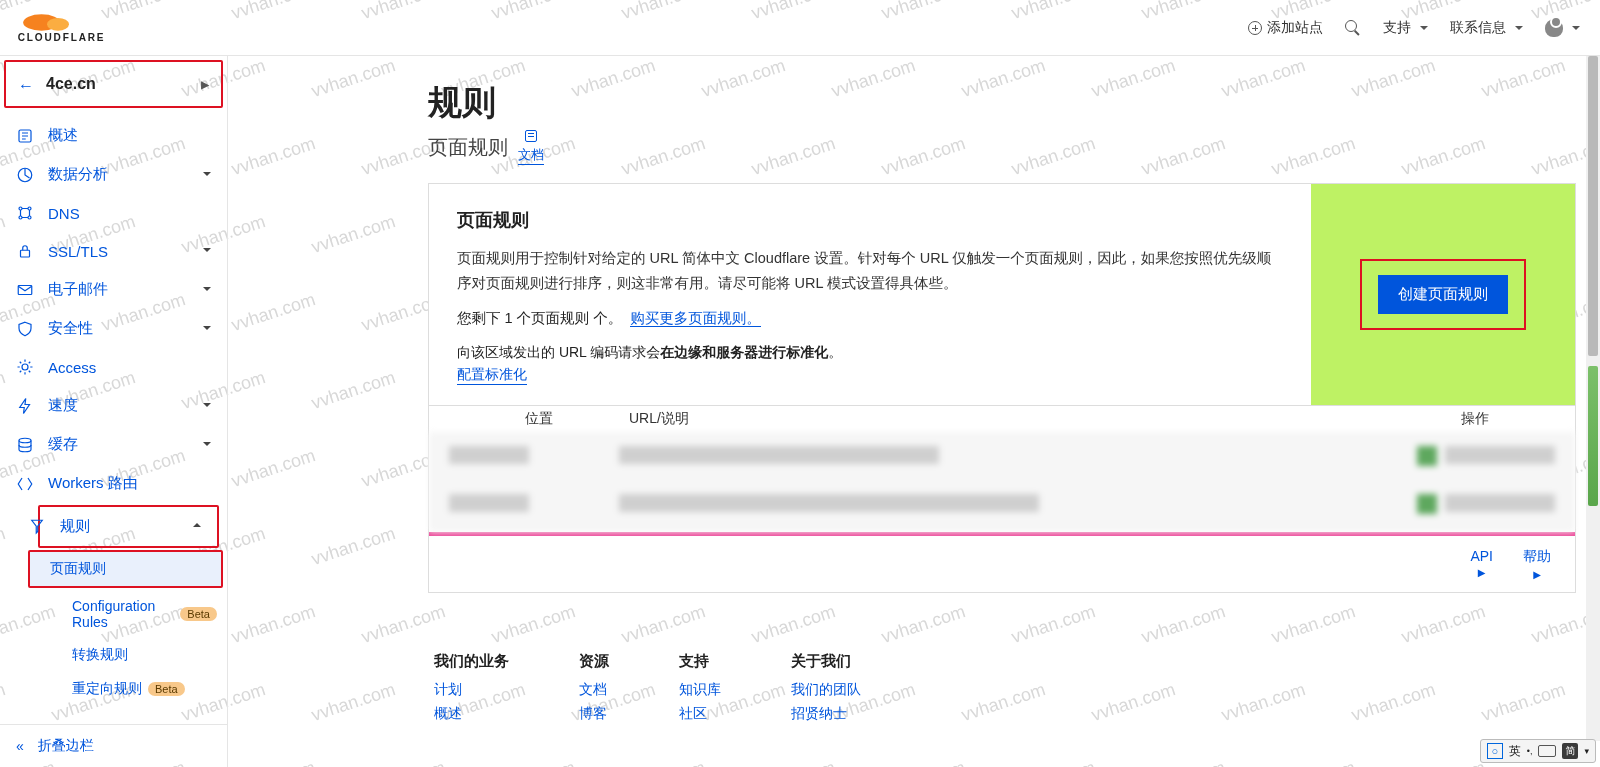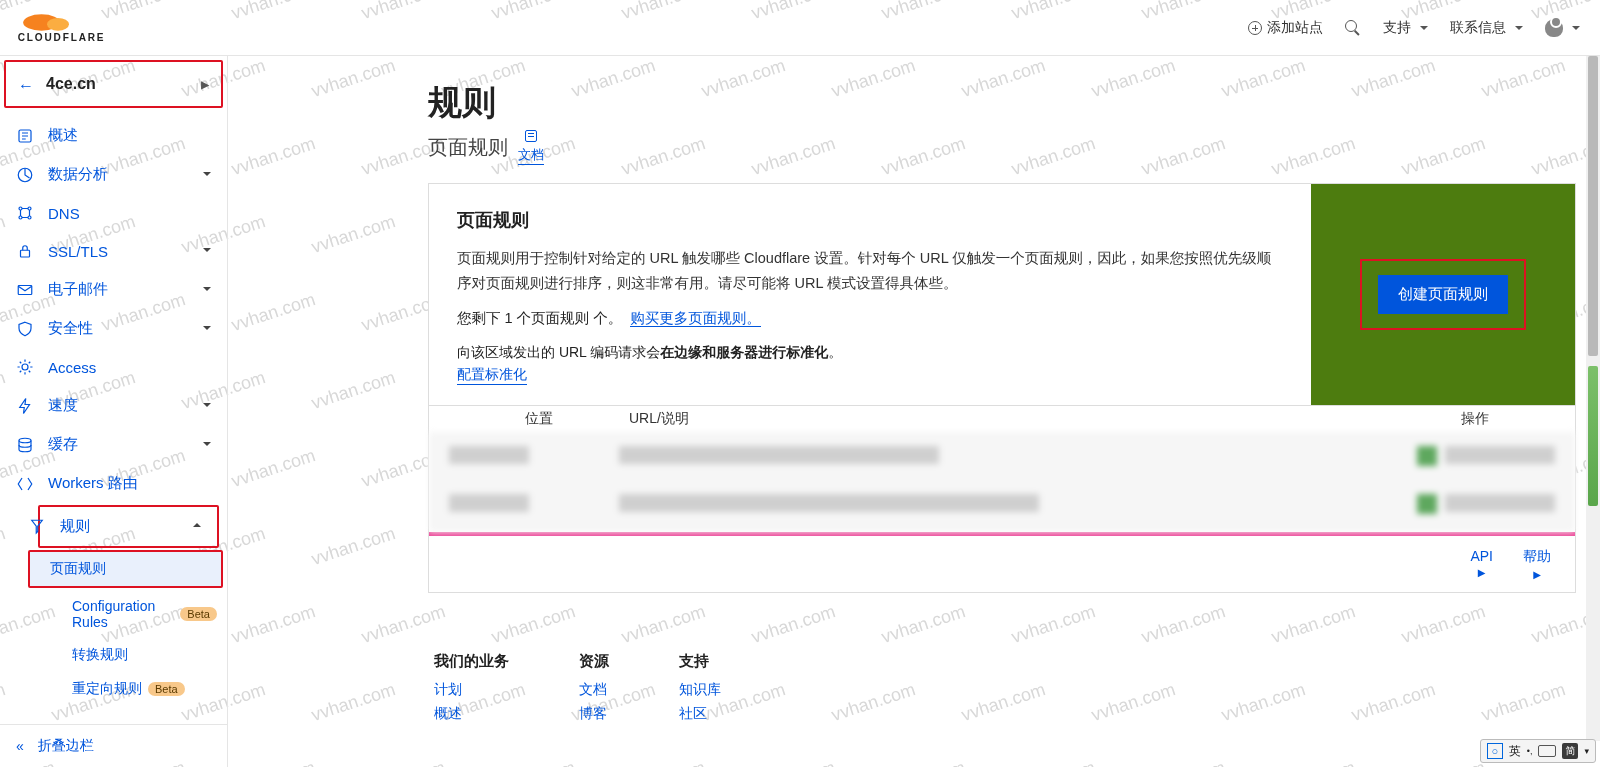--- a/index.html
+++ b/index.html
@@ -58,21 +58,21 @@
 
   .card { border:1px solid #ddd; background:#fff; }
   .card-top { display:flex; }
   .card-left { flex:1; padding:24px 28px 20px 28px; }
   .card-left h3 { font-size:18px; font-weight:700; margin-bottom:14px;}
   .card-left p { font-size:14.5px; line-height:1.7; color:#333; margin-bottom:14px;}
   .card-left .remaining { font-size:14.5px; }
   .card-left .buy { color:#0055dc; border-bottom:1px solid #0055dc;}
   .card-left .norm { margin-top:16px; }
   .card-left .confignorm { color:#0055dc; border-bottom:1px solid #0055dc; display:inline-block; margin-top:4px;}
-  .card-right { width:264px; background:#4d7c0f; display:flex; align-items:center; justify-content:center; }
+  .card-right { width:264px; background:#bef264; display:flex; align-items:center; justify-content:center; }
   .cta-wrap { border:2px solid #d12; padding:14px 16px; }
   .cta { background:#0055dc; color:#fff; padding:10px 20px; font-size:15px; border:none; cursor:pointer; }
 
   .thead { display:flex; border-top:1px solid #ddd; padding:4px 20px; font-size:14px; color:#333;}
   .th-pos { width:180px; text-align:center;}
   .th-url { flex:1; }
   .th-act { width:160px; text-align:center;}
   .blurzone { height:100px; background: #f6f6f6; filter: blur(3px); position:relative; }
   .blurzone .row { display:flex; padding:14px 20px; gap:10px;}
   .blurzone .box { height:18px; background:#cfcfcf;}
@@ -426,21 +426,21 @@
       <a class="doclink" href="#">
         <span class="docicon"></span>
         <span>文档</span>
       </a>
     </div>
 
     <div class="card">
       <div class="card-top">
         <div class="card-left">
           <h3>页面规则</h3>
-          <p>页面规则用于控制针对给定的 URL 触发哪些 Cloudflare 设置。针对每个 URL 仅触发一个页面规则，因此，如果您按照优先级顺序对页面规则进行排序，则这非常有用。请尽可能将 URL 模式设置得具体些。</p>
+          <p>页面规则用于控制针对给定的 URL 简体中文 Cloudflare 设置。针对每个 URL 仅触发一个页面规则，因此，如果您按照优先级顺序对页面规则进行排序，则这非常有用。请尽可能将 URL 模式设置得具体些。</p>
           <div class="remaining">
             <span>您剩下 1 个页面规则 个。</span>
             &nbsp;<a href="#" class="buy">购买更多页面规则。</a>
           </div>
           <div class="norm">
             <span>向该区域发出的 URL 编码请求会</span><b>在边缘和服务器进行标准化</b><span>。</span>
           </div>
           <a href="#" class="confignorm">配置标准化</a>
         </div>
         <div class="card-right">
@@ -494,20 +494,25 @@
       <div class="fcol">
         <h4>资源</h4>
         <a href="#">文档</a>
         <a href="#">博客</a>
       </div>
       <div class="fcol">
         <h4>支持</h4>
         <a href="#">知识库</a>
         <a href="#">社区</a>
       </div>
+      <div class="fcol">
+        <h4>关于我们</h4>
+        <a href="#">我们的团队</a>
+        <a href="#">招贤纳士</a>
+      </div>
     </div>
   </main>
 </div>
 
 <div class="fakescroll">
   <div class="thumb"></div>
   <div class="thumb green"></div>
 </div>
 
 <div class="imebar">

